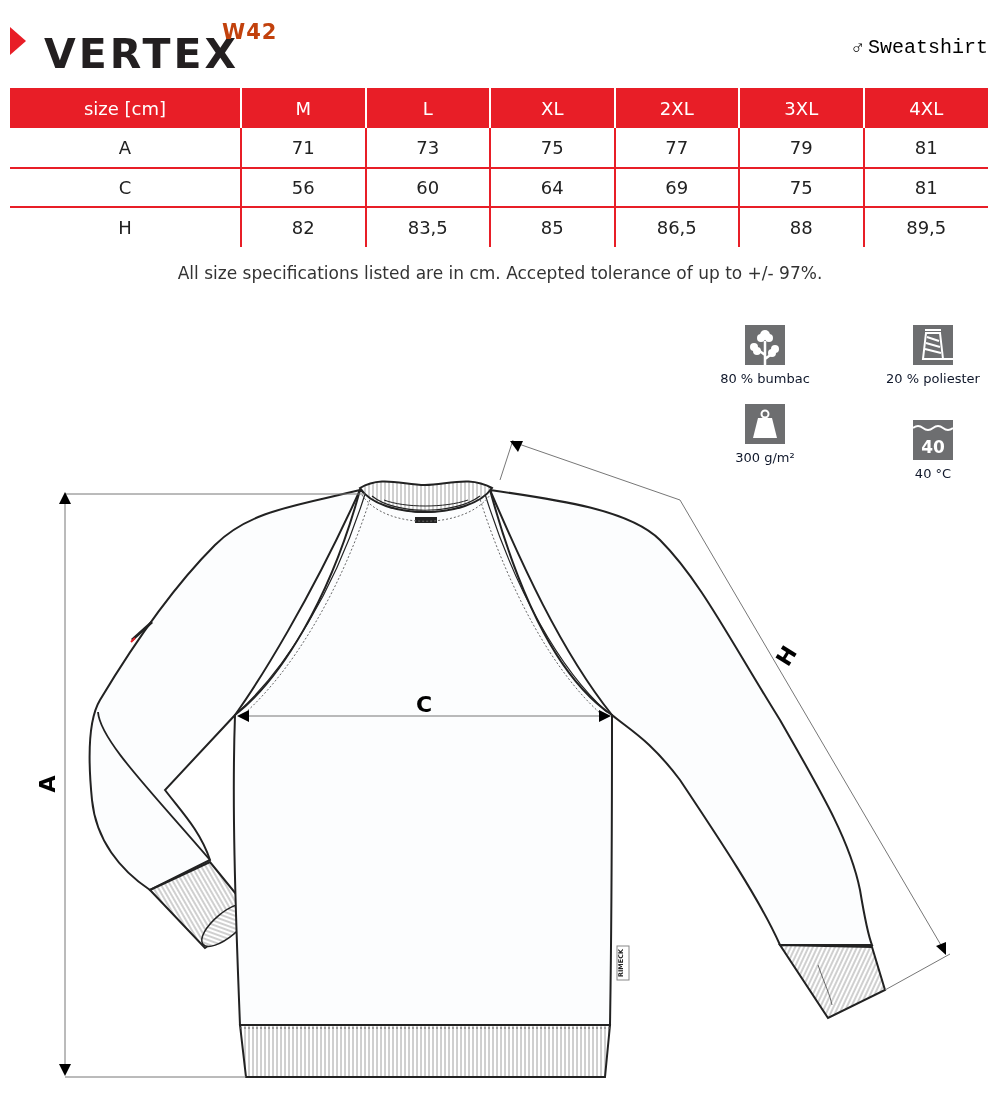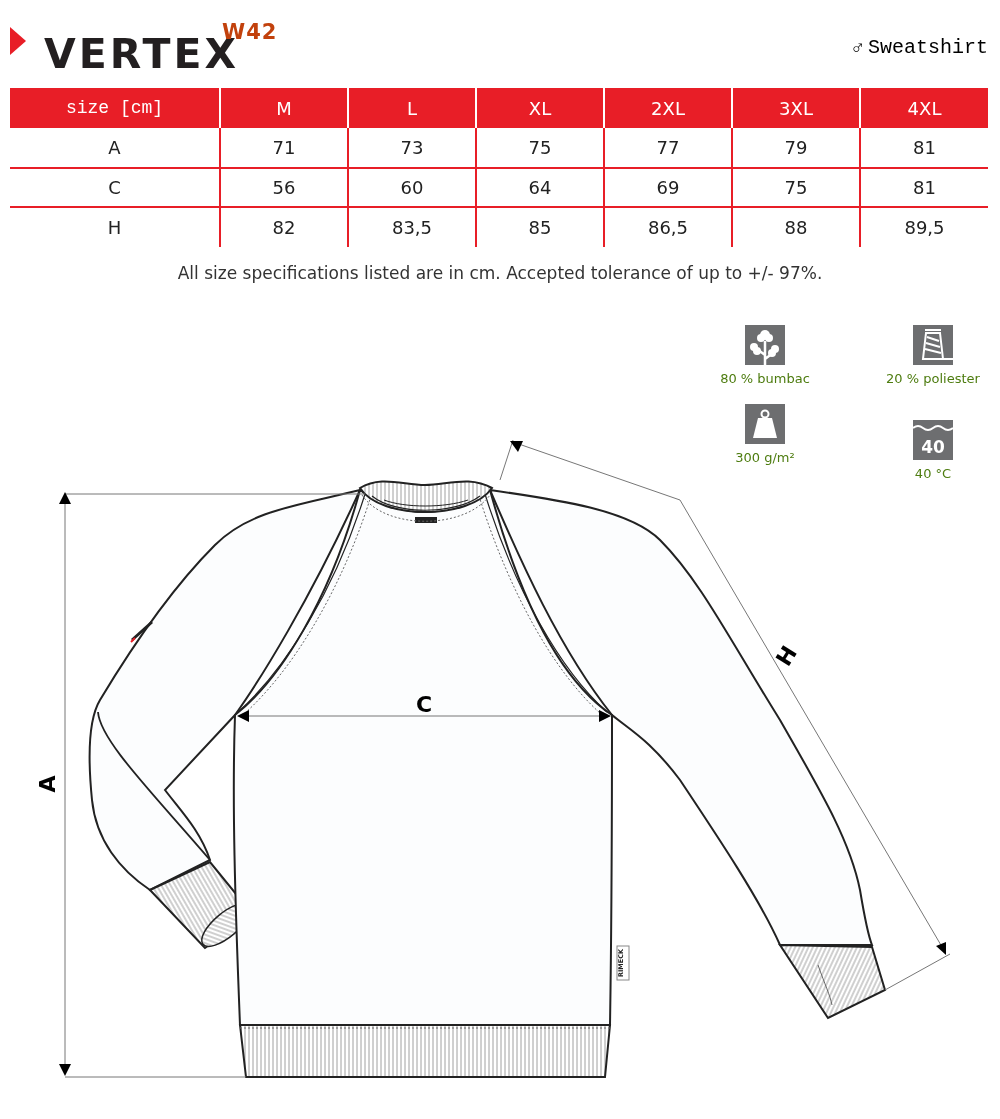--- a/index.html
+++ b/index.html
@@ -12,31 +12,31 @@
     .title { position: absolute; left: 44px; top: 30px; font-family: "DejaVu Sans", sans-serif; font-weight: bold;
       font-size: 41px; letter-spacing: 3px; color: #231f20; line-height: 48px; }
     .title-code { position: absolute; left: 222px; top: 20px; font-family: "DejaVu Sans", sans-serif; font-weight: bold;
       font-size: 21px; color: #c2410c; letter-spacing: 1px; }
     .category { position: absolute; right: 12px; top: 36px; font-size: 20px; color: #000000; font-family: Liberation Mono, monospace; }
     .category .male { font-size: 20px; margin-right: 4px; }
 
     table.sizes { position: absolute; left: 10px; top: 88px; width: 978px; border-collapse: collapse; table-layout: fixed; }
     table.sizes th { background: #e81e27; color: #fff; font-weight: normal; font-size: 18px; height: 40px;
       border-left: 2px solid #fff; text-align: center; }
-    table.sizes th:first-child { border-left: none; width: 210px; font-family: Liberation Mono, monospace; }
+    table.sizes th:first-child { border-left: none; width: 231px; }
     table.sizes td { height: 39.5px; font-size: 18px; text-align: center; color: #222;
       border-left: 2px solid #e81e27; border-bottom: 2px solid #e81e27; }
     table.sizes td:first-child { border-left: none; }
     table.sizes tr:last-child td { border-bottom: none; }
 
     .note { position: absolute; left: 0; width: 1000px; top: 263px; text-align: center; font-size: 17px; color: #333; }
 
     .spec { position: absolute; width: 140px; text-align: center; }
     .spec .ico { width: 40px; height: 40px; background: #6d6e70; margin: 0 auto; display: block; }
-    .spec .lbl { display: block; margin-top: 6px; font-size: 13px; color: #4d7c0f; }
+    .spec .lbl { display: block; margin-top: 6px; font-size: 13px; color: #0f172a; }
 
     .drawing { position: absolute; left: 0; top: 300px; width: 1000px; height: 819px; }
   </style>
 </head>
 <body>
 
 <div class="header">
   <div class="title-arrow"></div>
   <div class="title">VERTEX</div>
   <div class="title-code">W42</div>

